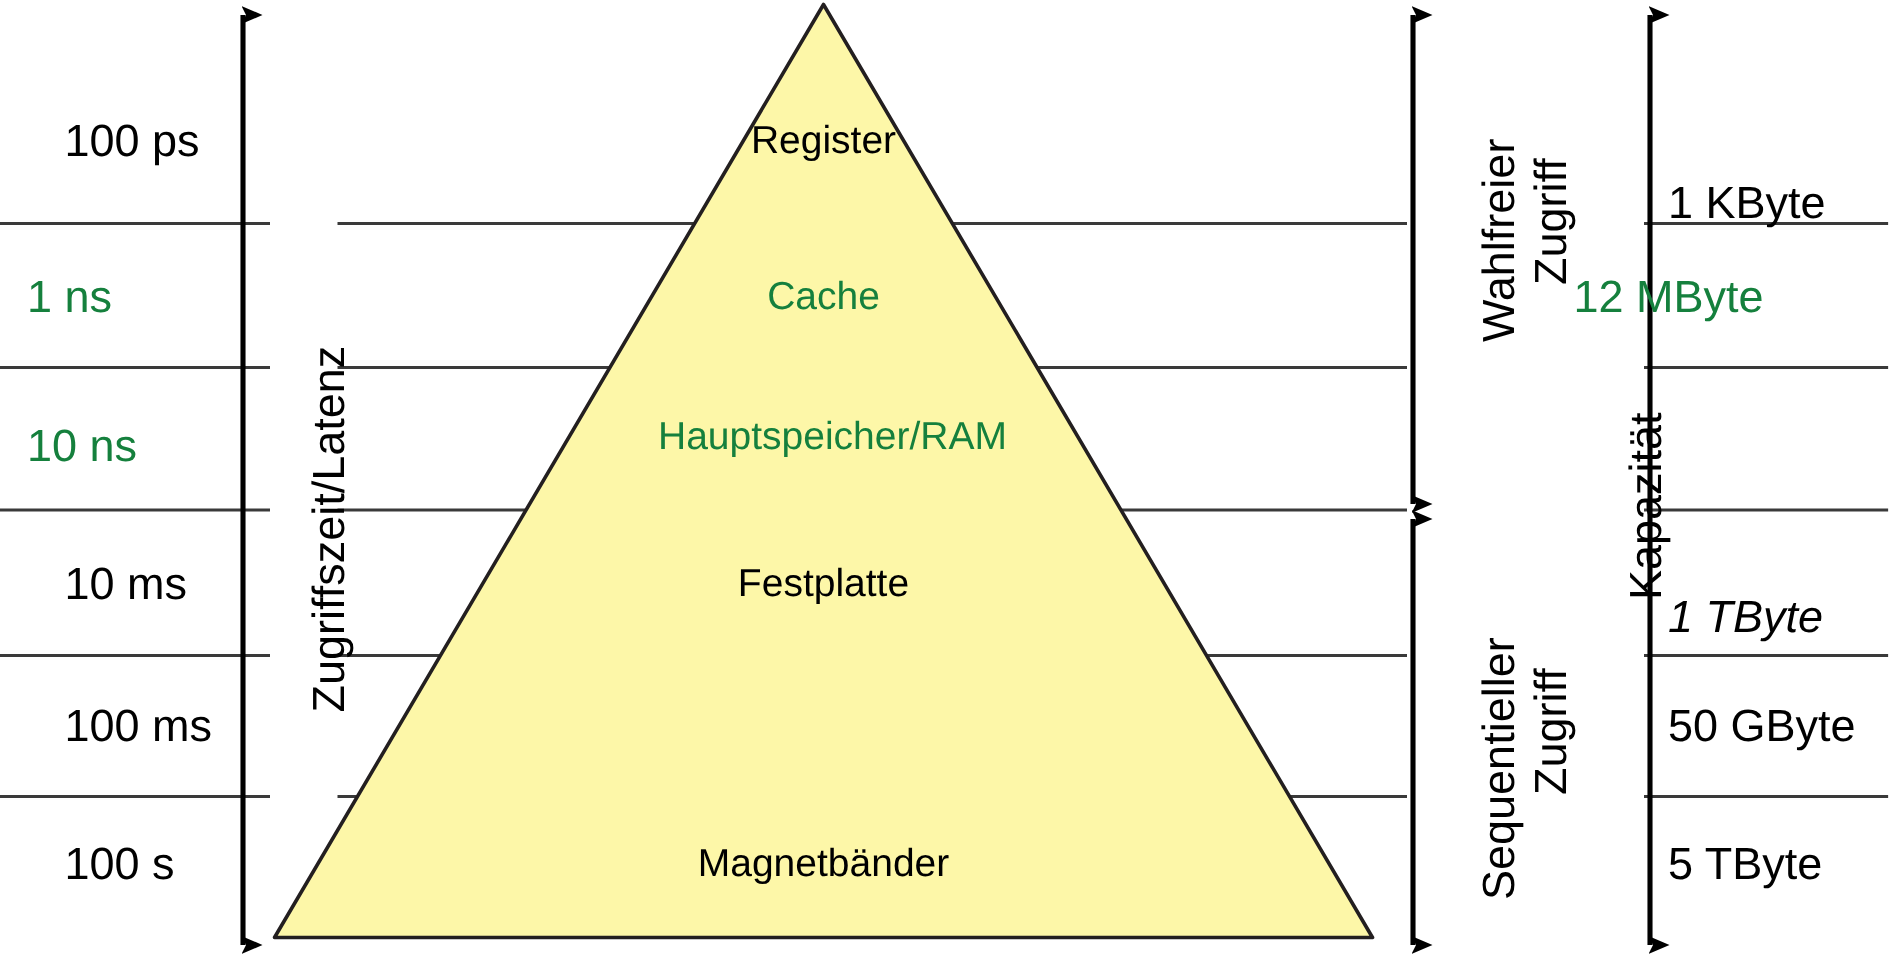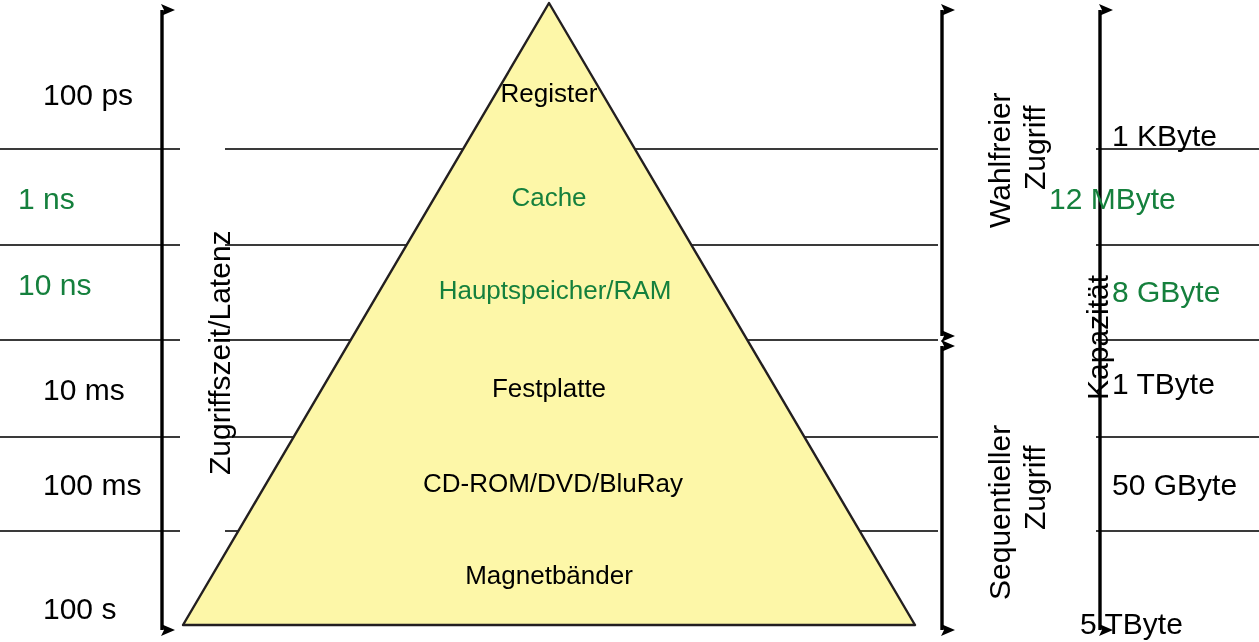--- a/index.html
+++ b/index.html
@@ -98,42 +98,40 @@
       <line x1="942" y1="346" x2="942" y2="630" stroke="#000000" stroke-width="3.4" marker-start="url(#arrUp)" marker-end="url(#arrDn)"></line>
     </g>
 
     <g>
       <line x1="1100" y1="10" x2="1100" y2="630" stroke="#000000" stroke-width="3.4" marker-start="url(#arrUp)" marker-end="url(#arrDn)"></line>
     </g>
   </svg>
 
   <div class="lbl" style="left:43px; top:80px;">100 ps</div>
   <div class="lbl blue" style="left:18px; top:184px;">1 ns</div>
-  <div class="lbl blue" style="left:18px; top:270px;">10 ns</div>
+  <div class="lbl blue" style="left:18px; top:283px;">10 ns</div>
   <div class="lbl" style="left:43px; top:375px;">10 ms</div>
   <div class="lbl" style="left:43px; top:470px;">100 ms</div>
-  <div class="lbl" style="left:43px; top:562px;margin-top:32px;">100 s</div>
+  <div class="lbl" style="left:43px; top:562px;">100 s</div>
 
   <div class="vlbl" style="left:205px; top:475px;">Zugriffszeit/Latenz</div>
 
   <div class="lbl tier" style="left:549px; top:80px;">Register</div>
   <div class="lbl tier blue" style="left:549px; top:184px;">Cache</div>
   <div class="lbl tier blue" style="left:555px; top:277px;">Hauptspeicher/RAM</div>
   <div class="lbl tier" style="left:549px; top:375px;">Festplatte</div>
-  <div class="lbl tier" style="left:553px; top:470px;">CD-ROM/DVD/BluRay</div>
   <div class="lbl tier" style="left:549px; top:562px;">Magnetbänder</div>
 
   <div class="vlbl" style="left:985px; top:228px;">Wahlfreier</div>
   <div class="vlbl" style="left:1020px; top:190px;">Zugriff</div>
 
   <div class="vlbl" style="left:985px; top:600px;">Sequentieller</div>
   <div class="vlbl" style="left:1020px; top:530px;">Zugriff</div>
 
   <div class="vlbl" style="left:1083px; top:400px;">Kapazität</div>
 
   <div class="lbl" style="left:1112px; top:80px;margin-top:41px;">1 KByte</div>
   <div class="lbl blue" style="left:1049px; top:184px;">12 MByte</div>
-  <div class="lbl blue" style="left:1112px; top:277px;">8 GByte</div>
-  <div class="lbl" style="left:1112px; top:369px;">1 TByte</div>
+  <div class="lbl" style="left:1112px; top:397px;font-style:italic;">1 TByte</div>
   <div class="lbl" style="left:1112px; top:470px;">50 GByte</div>
-  <div class="lbl" style="left:1080px; top:562px;margin-top:47px;">5 TByte</div>
+  <div class="lbl" style="left:1112px; top:562px;">5 TByte</div>
 
 </div>
 
 </body></html>

